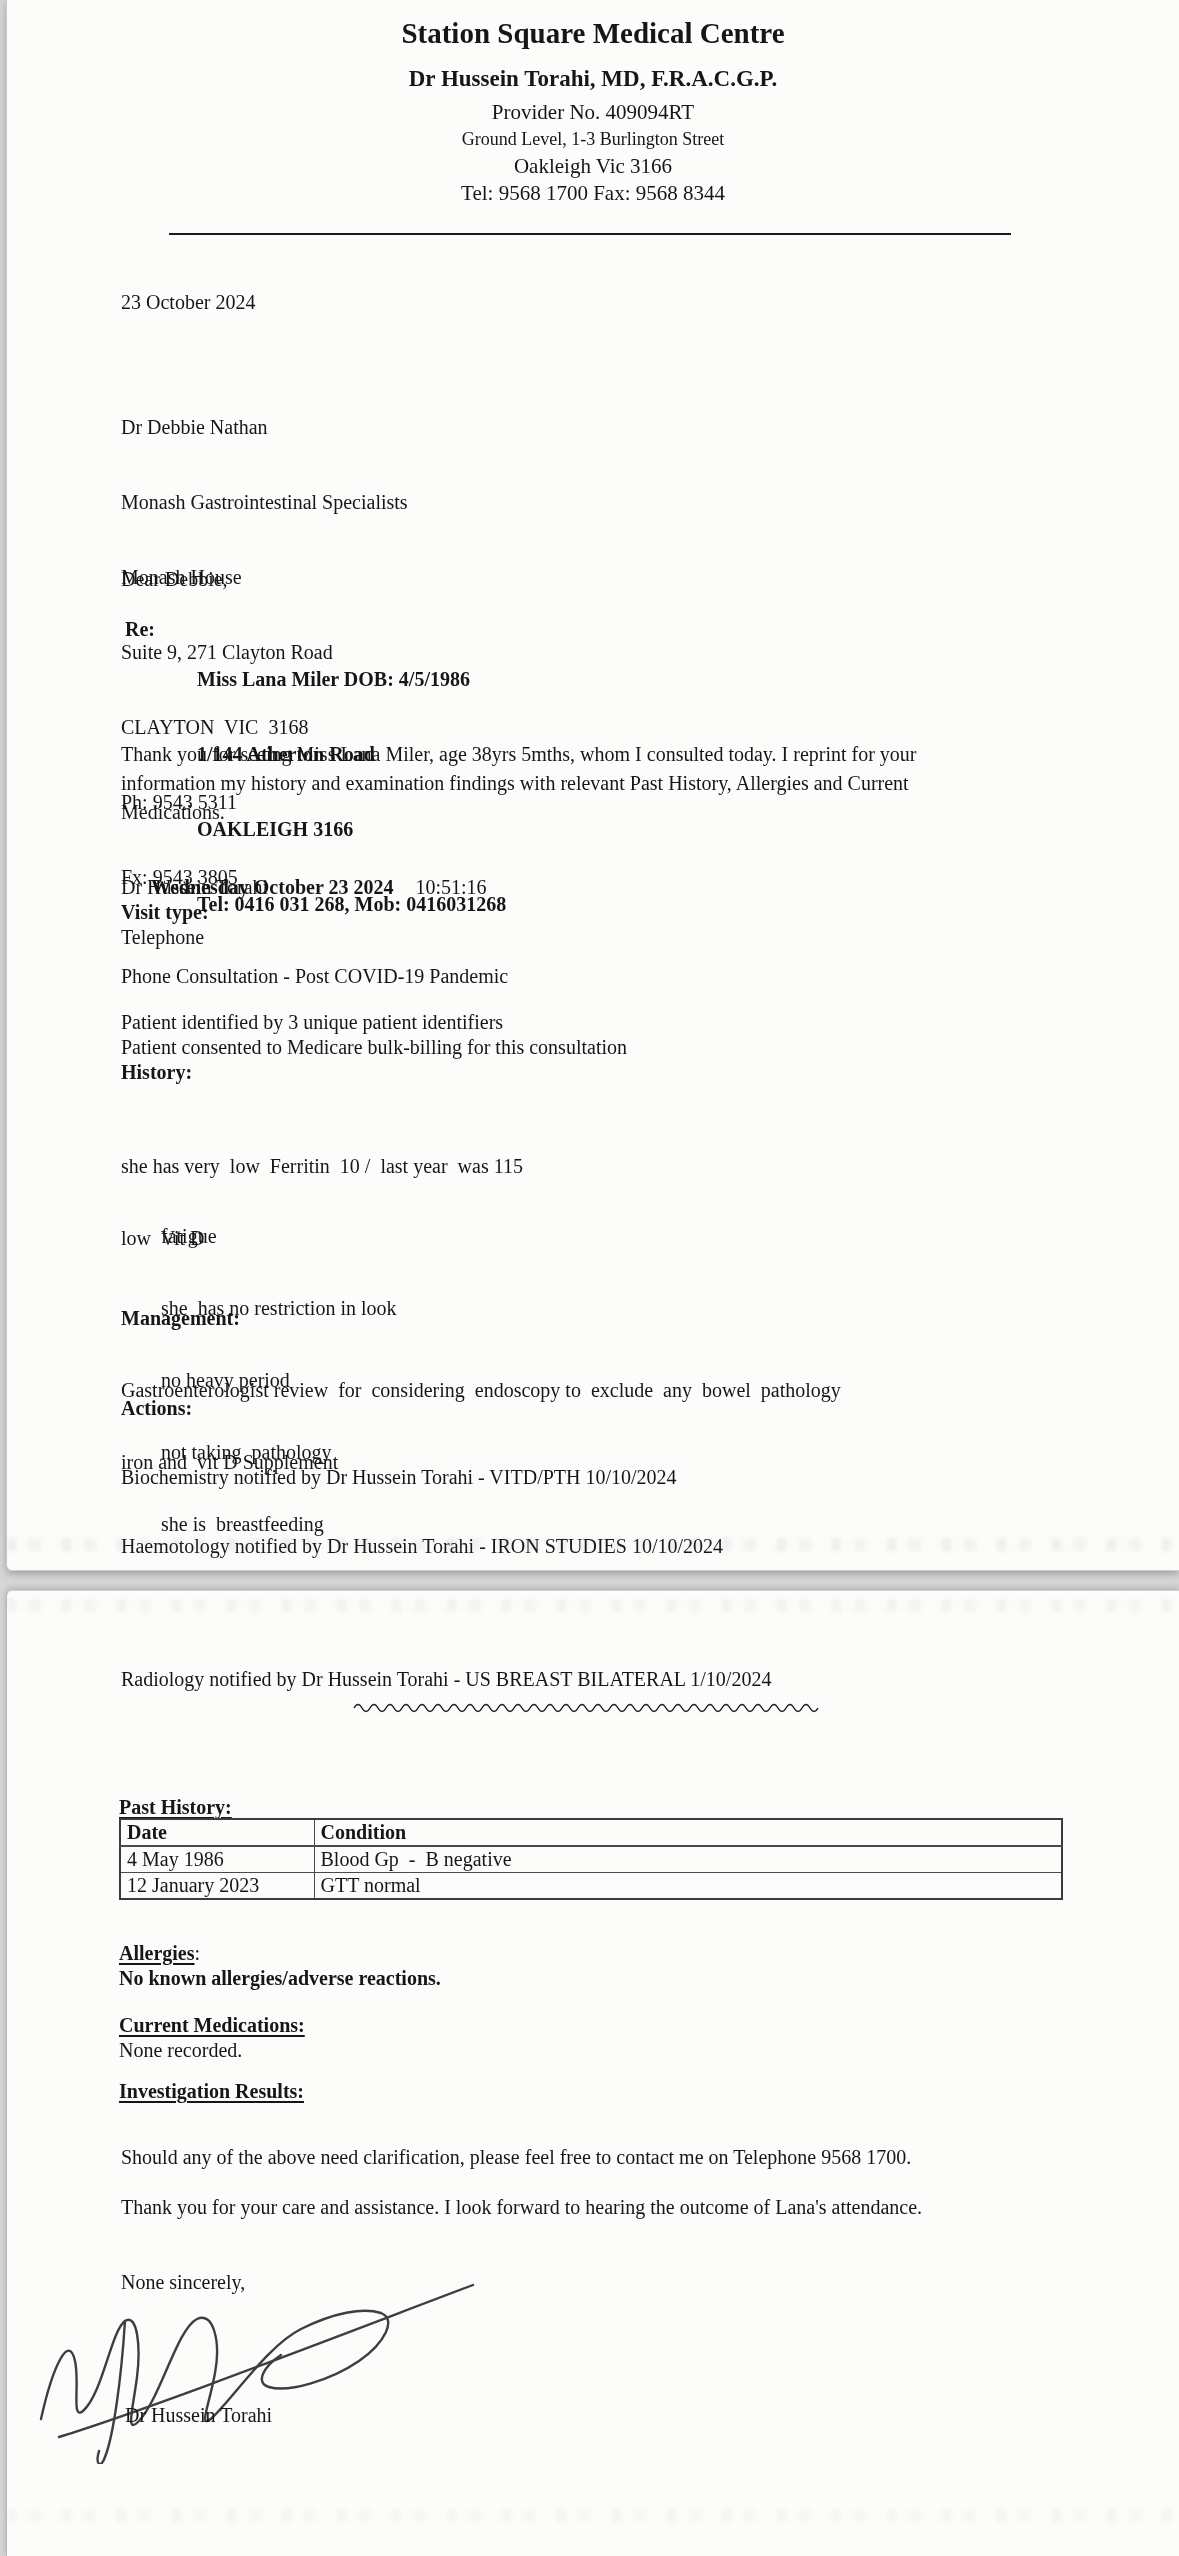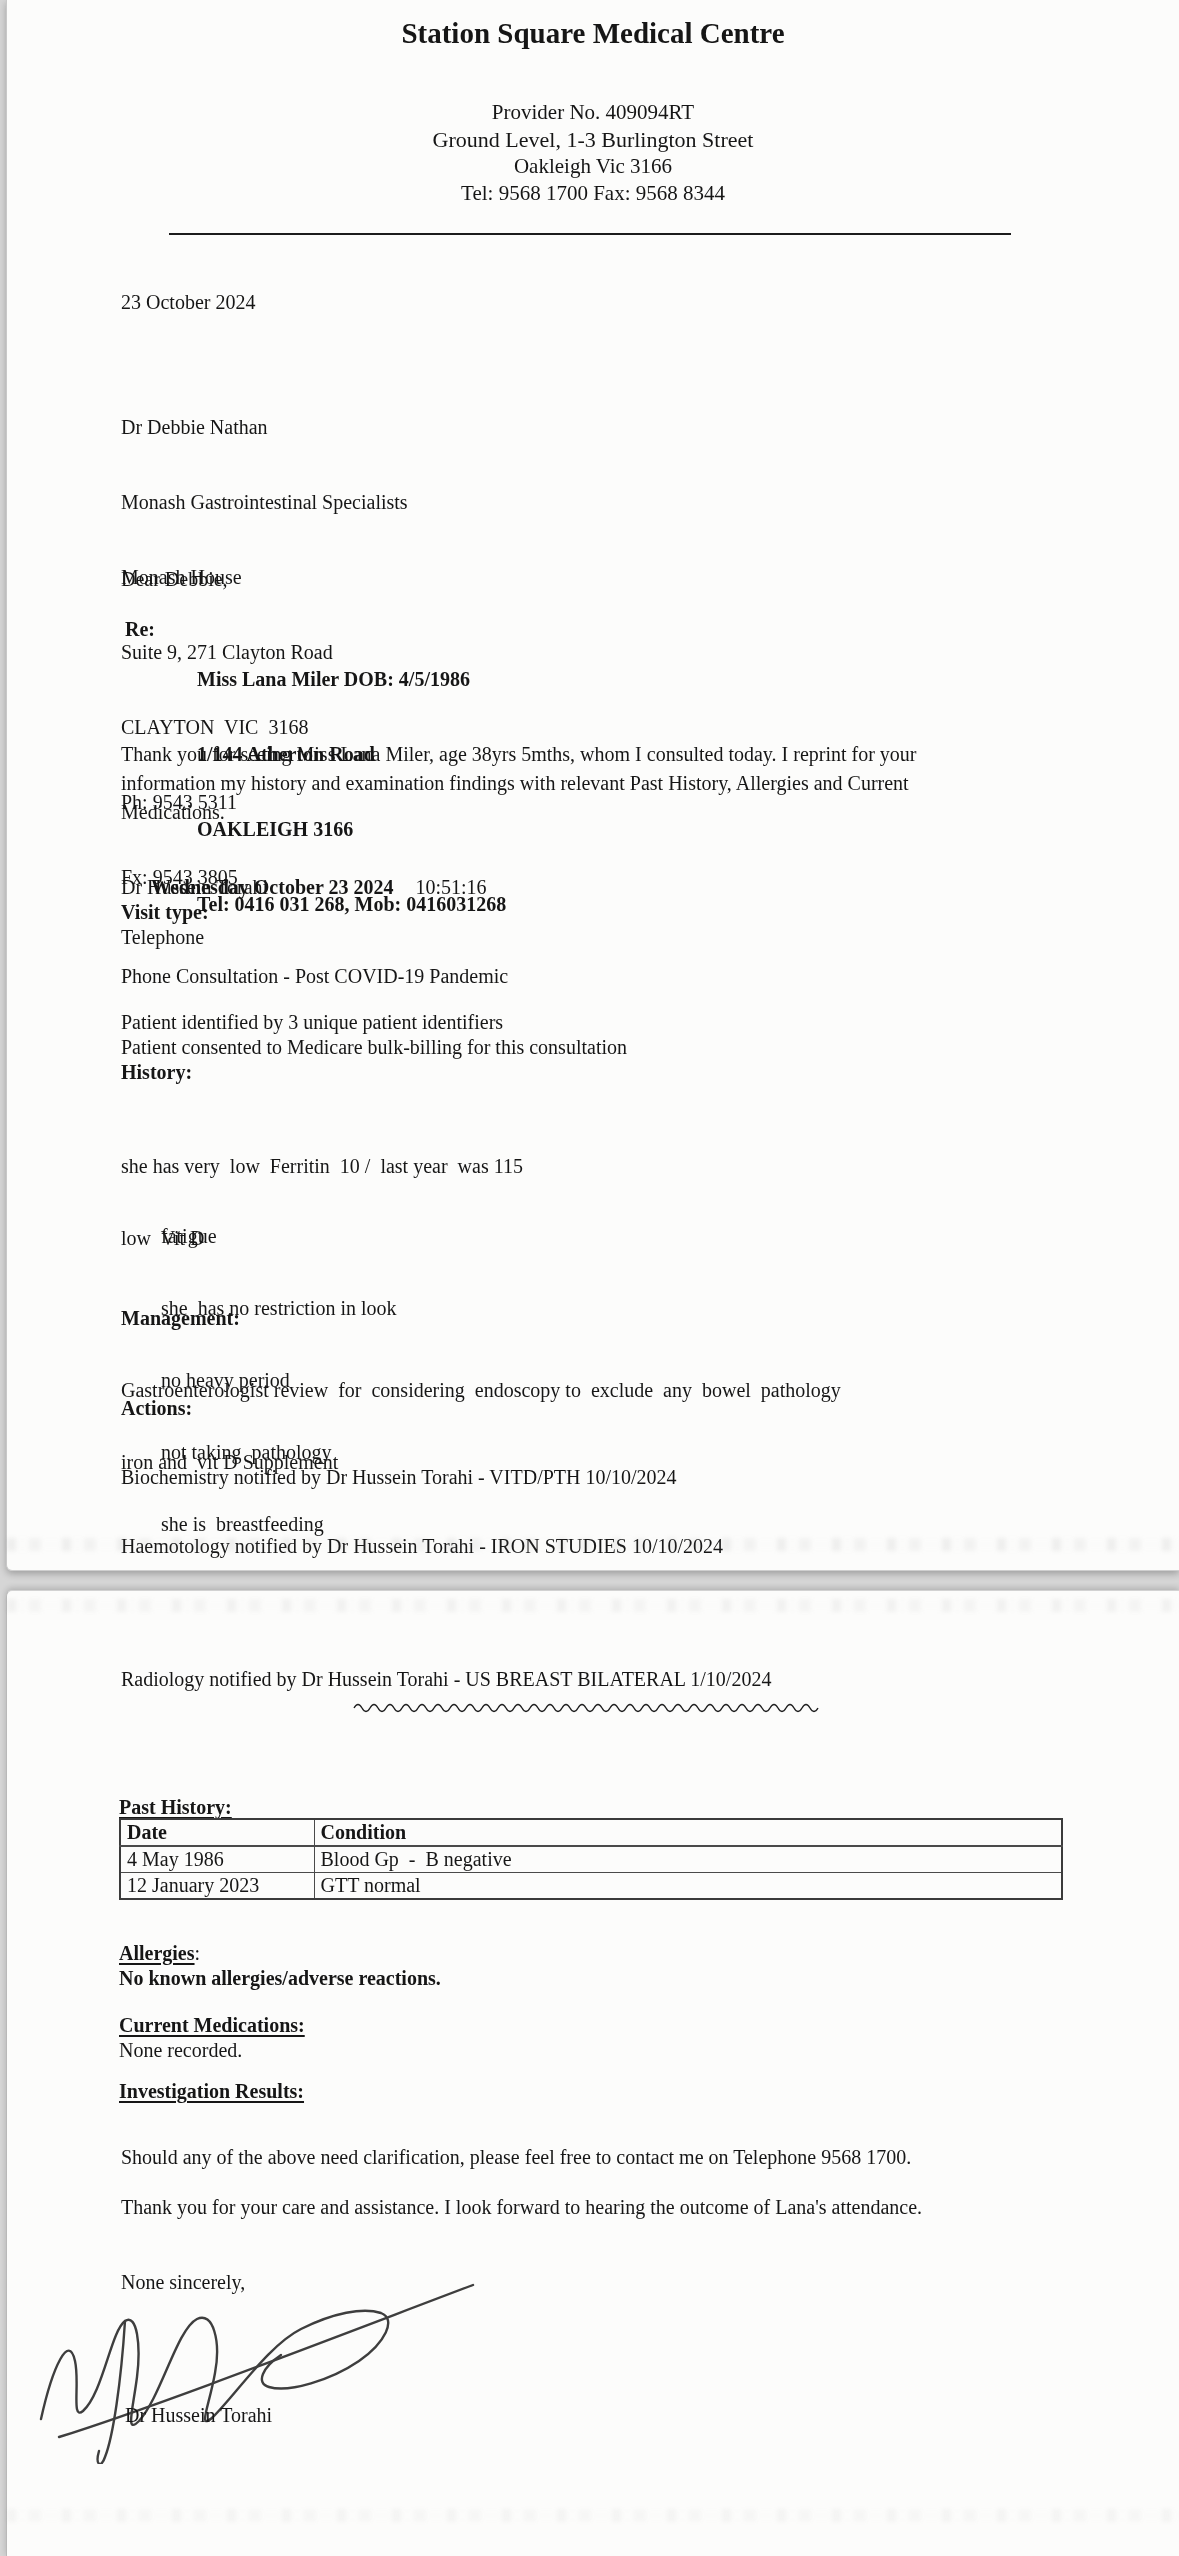--- a/index.html
+++ b/index.html
@@ -52,22 +52,23 @@
   .squiggle{position:absolute;left:346px;top:112px;}
   .sig{position:absolute;left:18px;top:688px;}
 </style>
 </head>
 <body>
 
 <div class="page page-1">
   <div class="content">
 
     <div class="t center b" style="top:8px;font-size:29px;line-height:50px;">Station Square Medical Centre</div>
+    <div class="t center b" style="top:66px;font-size:23px;">Dr Hussein Torahi, MD, F.R.A.C.G.P.</div>
     <div class="t center" style="top:100px;font-size:21px;">Provider No. 409094RT</div>
-    <div class="t center" style="top:127px;font-size:22px;">Ground Level, 1-3 Burlington Street</div>
+    <div class="t center" style="top:127px;font-size:18px;">Ground Level, 1-3 Burlington Street</div>
     <div class="t center" style="top:154px;font-size:21px;">Oakleigh Vic 3166</div>
     <div class="t center" style="top:181px;font-size:21px;">Tel: 9568 1700 Fax: 9568 8344</div>
     <div class="hdr-divider"></div>
 
     <div class="t ml" style="top:290px;">23 October 2024</div>
 
     <div class="t ml" style="top:365px;">
       <div>Dr Debbie Nathan</div>
       <div>Monash Gastrointestinal Specialists</div>
       <div>Monash House</div>

